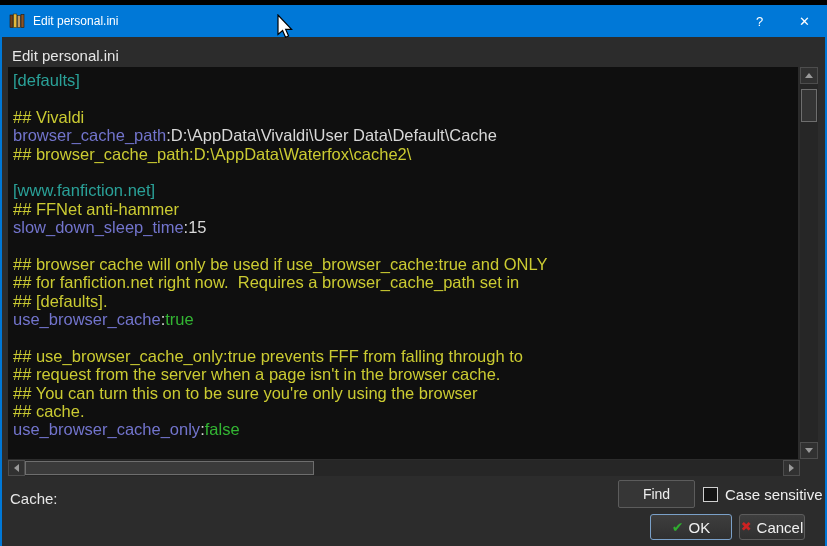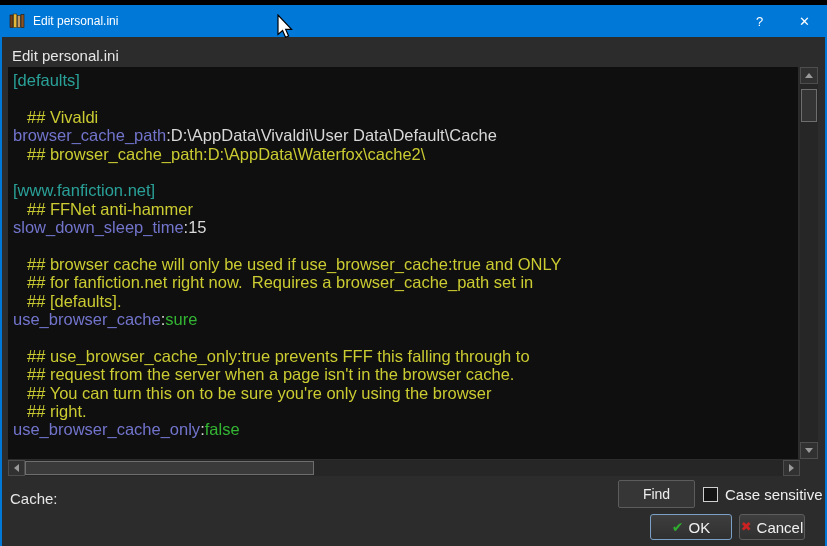--- a/index.html
+++ b/index.html
@@ -44,21 +44,21 @@
     background: var(--editor-bg);
     overflow: hidden;
   }
   .editor-content {
     padding: 4px 0 0 5px;
     font-family: Liberation Sans, sans-serif;
     font-size: 16.5px;
   }
   .code-line { height: 18.4px; line-height: 18.4px; white-space: pre; }
   .tok-section { color: var(--tok-section); }
-  .tok-comment { color: var(--tok-comment); margin-left: 14px; }
+  .tok-comment { color: var(--tok-comment); }
   .tok-key     { color: var(--tok-key); }
   .tok-value   { color: var(--tok-value); }
   .tok-bool    { color: var(--tok-bool); }
   
   .vscroll {
     position: absolute; left: 798px; top: 30px; width: 18px; height: 392px;
     background: #262626;
   }
   .hscroll {
     position: absolute; left: 6px; top: 423px; width: 792px; height: 16px;
@@ -165,26 +165,26 @@
           <div class="code-line"><span class="tok-key">browser_cache_path</span><span class="tok-value">:D:\AppData\Vivaldi\User Data\Default\Cache</span></div>
           <div class="code-line"><span class="tok-comment">## browser_cache_path:D:\AppData\Waterfox\cache2\</span></div>
           <div class="code-line"> </div>
           <div class="code-line"><span class="tok-section">[www.fanfiction.net]</span></div>
           <div class="code-line"><span class="tok-comment">## FFNet anti-hammer</span></div>
           <div class="code-line"><span class="tok-key">slow_down_sleep_time</span><span class="tok-value">:15</span></div>
           <div class="code-line"> </div>
           <div class="code-line"><span class="tok-comment">## browser cache will only be used if use_browser_cache:true and ONLY</span></div>
           <div class="code-line"><span class="tok-comment">## for fanfiction.net right now.  Requires a browser_cache_path set in</span></div>
           <div class="code-line"><span class="tok-comment">## [defaults].</span></div>
-          <div class="code-line"><span class="tok-key">use_browser_cache</span><span class="tok-value">:</span><span class="tok-bool">sure</span></div>
-          <div class="code-line"> </div>
-          <div class="code-line"><span class="tok-comment">## use_browser_cache_only:true prevents FFF this falling through to</span></div>
+          <div class="code-line"><span class="tok-key">use_browser_cache</span><span class="tok-value">:</span><span class="tok-bool">true</span></div>
+          <div class="code-line"> </div>
+          <div class="code-line"><span class="tok-comment">## use_browser_cache_only:true prevents FFF from falling through to</span></div>
           <div class="code-line"><span class="tok-comment">## request from the server when a page isn't in the browser cache.</span></div>
           <div class="code-line"><span class="tok-comment">## You can turn this on to be sure you're only using the browser</span></div>
-          <div class="code-line"><span class="tok-comment">## right.</span></div>
+          <div class="code-line"><span class="tok-comment">## cache.</span></div>
           <div class="code-line"><span class="tok-key">use_browser_cache_only</span><span class="tok-value">:</span><span class="tok-bool">false</span></div>
         </div>
     </div>
 
     <div class="vscroll">
       <div class="scroll-btn up">
         <span class="tri-up"></span>
       </div>
       <div class="vthumb"></div>
       <div class="scroll-btn down">

